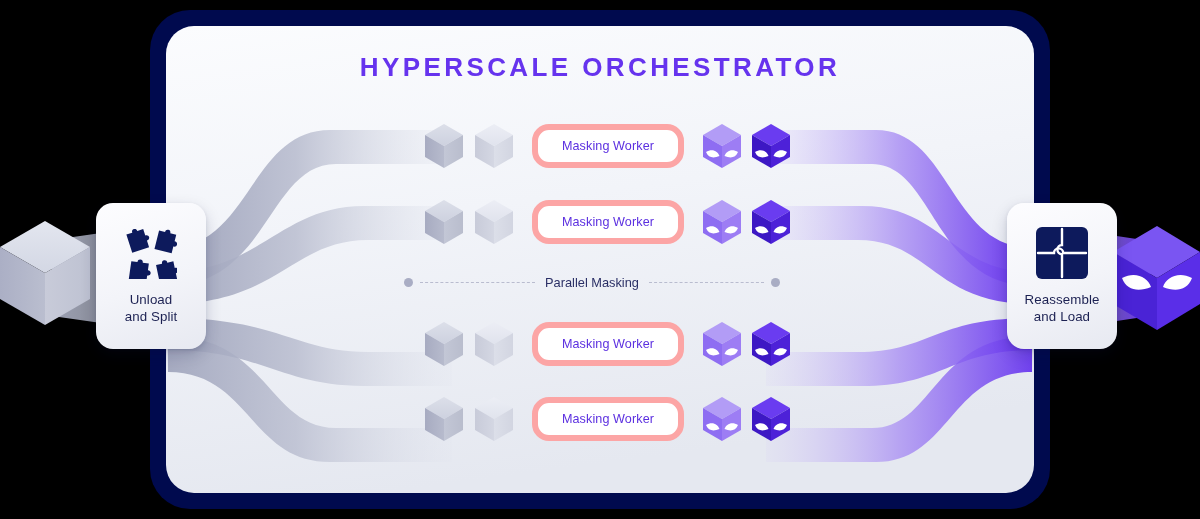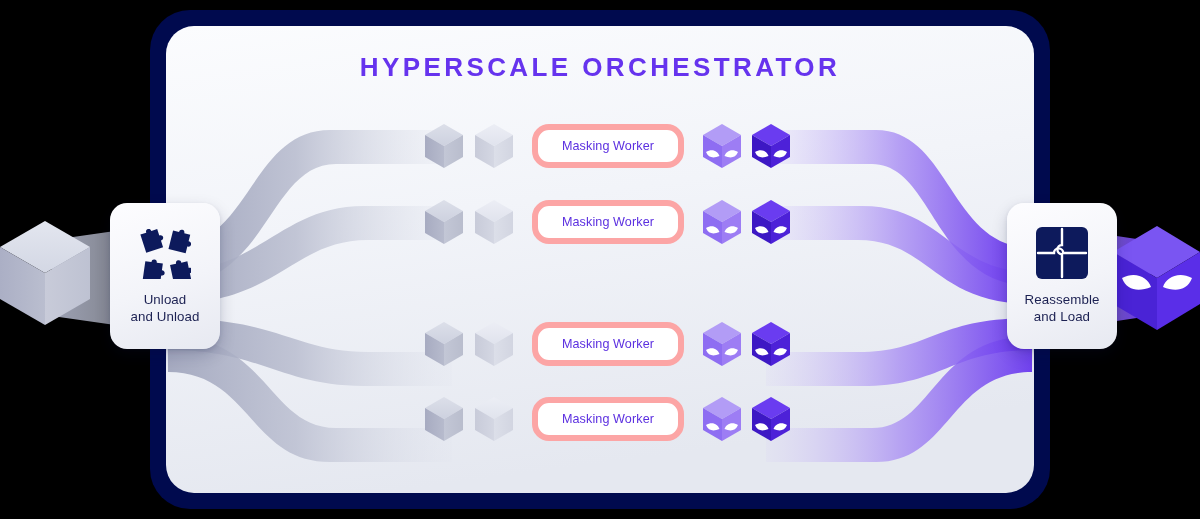--- a/index.html
+++ b/index.html
@@ -8,21 +8,21 @@
 
   #stage{position:relative;width:957px;height:519px;background:#f0abfc;}
   #svgroot{position:absolute;left:0;top:0;width:1200px;height:519px;}
 
   
   .node-card{position:absolute;width:110px;height:146px;border-radius:17px;
     background:linear-gradient(160deg,#fdfdff 0%,#f3f4f9 55%,#e7e9f1 100%);
     box-shadow:0 6px 16px rgba(10,16,60,.18), 0 2px 4px rgba(10,16,60,.10);
     display:flex;flex-direction:column;align-items:center;justify-content:center;
     z-index:6;}
-  #node-left{left:110px;top:203px;}
+  #node-left{left:96px;top:203px;}
   #node-right{left:960px;top:203px;margin-left:47px;}
   .node-ico{width:52px;height:52px;margin-bottom:13px;}
   .node-label{font-size:13.3px;line-height:16.5px;color:#1c2152;text-align:center;
     font-weight:400;letter-spacing:.1px;}
 
   
   #title{position:absolute;left:0;top:52px;width:1200px;text-align:center;
     font-size:26px;font-weight:bold;letter-spacing:3.4px;color:#6633ee;z-index:6;
     text-transform:uppercase;}
 
@@ -213,21 +213,21 @@
                  l55,0 l0,60 c18,0 28,10 28,24 c0,14 -10,24 -28,24 l0,62 l-158,0 Z" transform="translate(245,-12) rotate(14 118,130)"></path>
         <path d="M40,150 L40,60 L95,60 c0,-18 10,-26 24,-26 c14,0 24,8 24,26
                  l55,0 l0,60 c18,0 28,10 28,24 c0,14 -10,24 -28,24 l0,62 l-158,0 Z" transform="translate(6,255) rotate(8 118,130)"></path>
         <path d="M40,150 L40,60 L95,60 c0,-18 10,-26 24,-26 c14,0 24,8 24,26
                  l55,0 l0,60 c18,0 28,10 28,24 c0,14 -10,24 -28,24 l0,62 l-158,0 Z" transform="translate(250,262) rotate(-12 118,130)"></path>
       </g>
     </g>
         </svg></div>
     <div class="node-label">
       <span>Unload</span><br>
-      <span>and Unload</span>
+      <span>and Split</span>
     </div>
   </div>
 
   <div class="node-card" id="node-right">
     <div class="node-ico"><svg viewBox="989 229 52 52" width="52" height="52">
           <g transform="translate(989,229)">
       <rect x="0" y="0" width="52" height="52" rx="6" fill="#0d1a5c"></rect>
       <path d="M26,3 L26,16 a5,5 0 1,1 0,10 L26,26 L3,26 L3,13 a5,5 0 1,0 0,-10 L3,3 Z" fill="#ffffff" transform="translate(0.6,0.6) scale(0.96)" opacity="0"></path>
 
       <g stroke="#ffffff" stroke-width="2.4" fill="none" stroke-linecap="round">
@@ -347,14 +347,21 @@
     </svg>
     <svg class="mcube m2" viewBox="0 0 40 48">
       <polygon points="20,2 39,13 20,24 1,13" fill="#6a3cf0"></polygon>
       <polygon points="1,13 20,24 20,46 1,35" fill="#3d18c4"></polygon>
       <polygon points="39,13 20,24 20,46 39,35" fill="#4d21d8"></polygon>
       <path d="M4,30 c6,-4 12,-1 13.5,4 c-6,2.5 -11,2 -13.5,-4 z M7,32.5 c3,-.5 6,1 7,2.6 c-3,.5 -6,-.4 -7,-2.6 z" fill="#fff"></path>
       <path d="M36,30 c-6,-4 -12,-1 -13.5,4 c6,2.5 11,2 13.5,-4 z M33,32.5 c-3,-.5 -6,1 -7,2.6 c3,.5 6,-.4 7,-2.6 z" fill="#fff"></path>
     </svg>
   </div>
 
+  <div id="divider">
+    <span class="dot"></span>
+    <span class="dash"></span>
+    <span class="dv-label">Parallel Masking</span>
+    <span class="dash"></span>
+    <span class="dot"></span>
+  </div>
 
 </div>
 
 </body></html>

